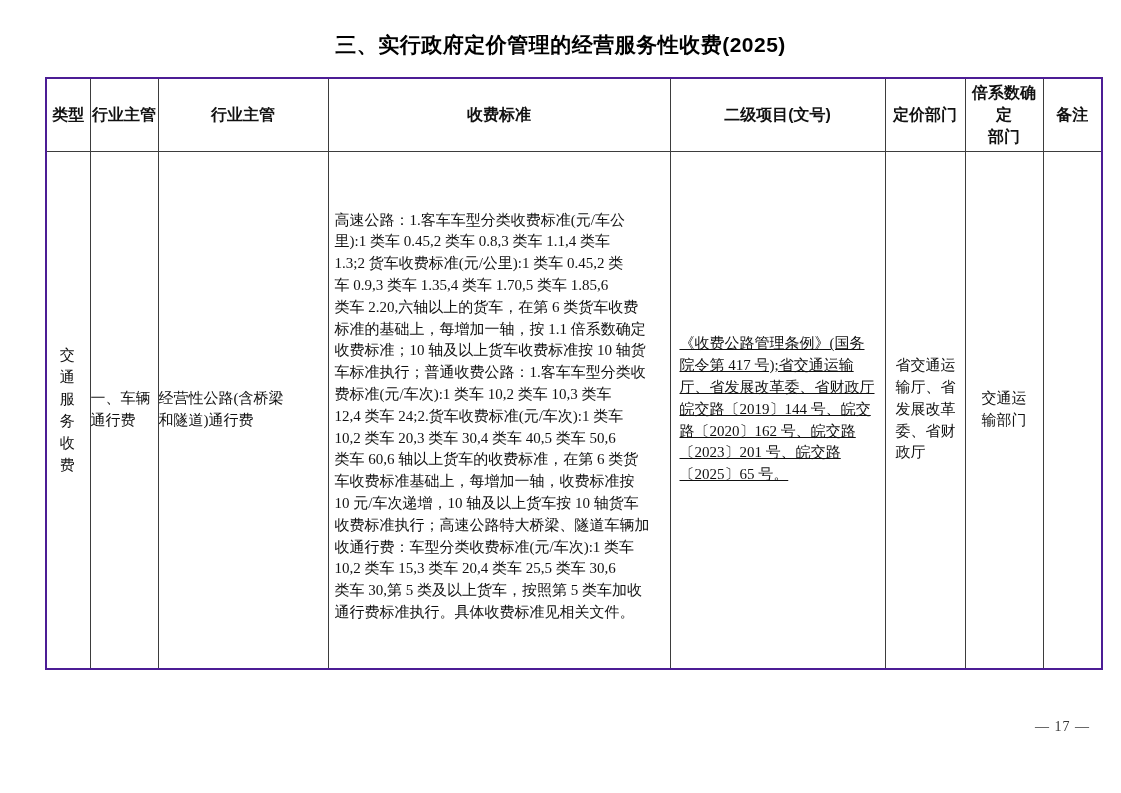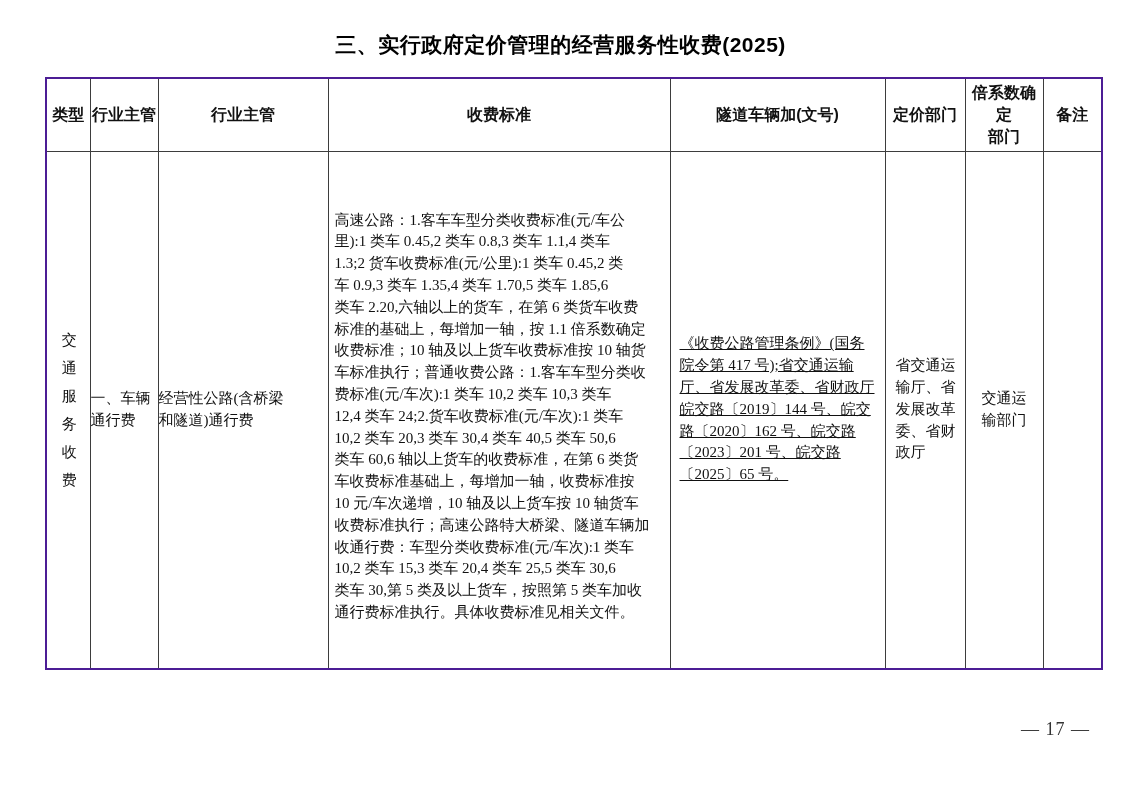--- a/index.html
+++ b/index.html
@@ -46,22 +46,22 @@
     height: 73px;
   }
   tr.data-row { height: 518px; }
   td { font-size: 15px; line-height: 21.8px; }
   .cell-center { text-align: left; white-space: pre-line; }
   .cell-type { text-align: center; }
   .cell-type .vtext {
     width: 17px;
     margin: 0 auto;
     word-break: break-all;
-    line-height: 28px;
-    text-align: right;
+    line-height: 22px;
+    text-align: left;
   }
   .cell-standard {
     text-align: left;
     white-space: pre-line;
     padding: 14px 5px 0 6px;
   }
   .cell-documents {
     text-align: left;
     white-space: pre-line;
     padding: 0 6px 0 9px;
@@ -70,21 +70,21 @@
   .cell-pricing {
     text-align: left;
     white-space: pre-line;
     padding: 0 4px 0 10px;
   }
   .cell-industry { text-align: center; white-space: pre-line; }
   .page-number {
     position: absolute;
     top: 719px;
     right: 31px;
-    font-size: 18px;
+    font-size: 14px;
     letter-spacing: 1px;
     color: #333333;
   }
 </style>
 </head>
 <body>
 
 <div class="doc-title">三、实行政府定价管理的经营服务性收费(2025)</div>
 
 <table class="fees-table">
@@ -97,21 +97,21 @@
     <col style="width:80px">
     <col style="width:78px">
     <col style="width:59px">
   </colgroup>
   <thead>
     <tr class="header-row">
       <th style="white-space:pre-line">类型</th>
       <th style="white-space:pre-line">行业主管</th>
       <th style="white-space:pre-line">行业主管</th>
       <th style="white-space:pre-line">收费标准</th>
-      <th style="white-space:pre-line">隧道车辆加(文号)</th>
+      <th style="white-space:pre-line">二级项目(文号)</th>
       <th style="white-space:pre-line">定价部门</th>
       <th style="white-space:pre-line">倍系数确定
 部门</th>
       <th style="white-space:pre-line">备注</th>
     </tr>
   </thead>
   <tbody>
     <tr class="data-row">
       <td class="cell-type">
         <div class="vtext">交通服务收费</div>

